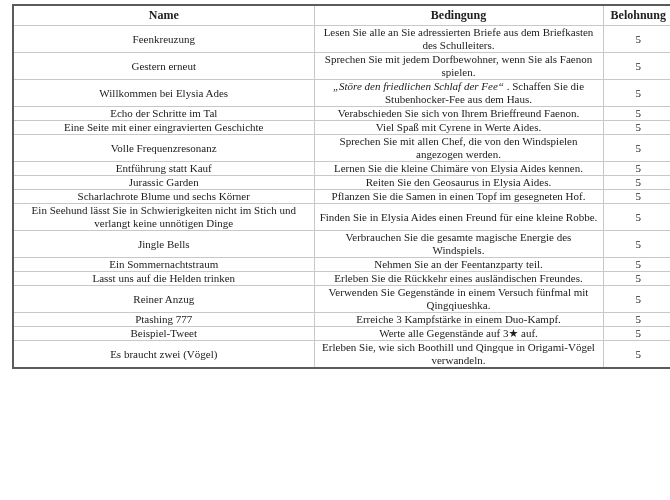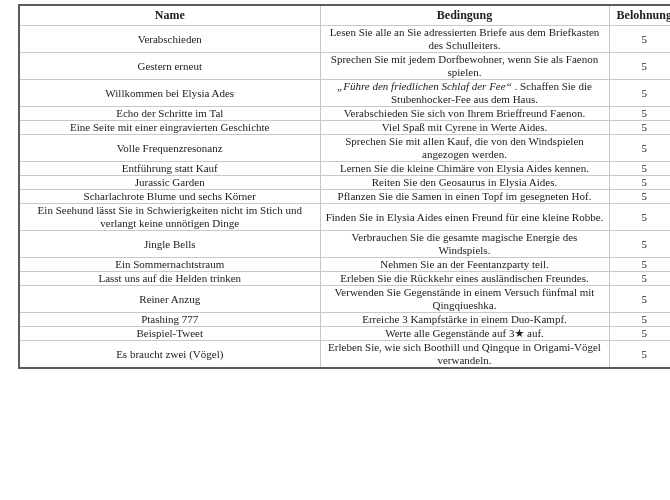--- a/index.html
+++ b/index.html
@@ -4,21 +4,21 @@
 <style>
   html, body {
     margin: 0;
     padding: 0;
     background: #ffffff;
   }
   .page {
     width: 670px;
     height: 500px;
     box-sizing: border-box;
-    padding: 4px 18px;
+    padding: 4px 12px;
     background: #ffffff;
   }
   table.quest-table {
     border-collapse: collapse;
     table-layout: fixed;
     width: 663px;
     border: 2px solid #5b5b5b;
     font-family: "Liberation Serif", "DejaVu Serif", serif;
     font-size: 11px;
     color: #202122;
@@ -57,47 +57,47 @@
     </colgroup>
     <thead>
       <tr>
         <th>Name</th>
         <th>Bedingung</th>
         <th>Belohnung</th>
       </tr>
     </thead>
     <tbody>
         <tr>
-          <td>Verabschieden</td>
+          <td>Feenkreuzung</td>
           <td>Lesen Sie alle an Sie adressierten Briefe aus dem Briefkasten des Schulleiters.</td>
           <td>5</td>
         </tr>
         <tr>
           <td>Gestern erneut</td>
           <td>Sprechen Sie mit jedem Dorfbewohner, wenn Sie als Faenon spielen.</td>
           <td>5</td>
         </tr>
         <tr>
           <td>Willkommen bei Elysia Ades</td>
-          <td><span class="italic">„Führe den friedlichen Schlaf der Fee“</span><span> . Schaffen Sie die Stubenhocker-Fee aus dem Haus.</span></td>
+          <td><span class="italic">„Störe den friedlichen Schlaf der Fee“</span><span> . Schaffen Sie die Stubenhocker-Fee aus dem Haus.</span></td>
           <td>5</td>
         </tr>
         <tr>
           <td>Echo der Schritte im Tal</td>
           <td>Verabschieden Sie sich von Ihrem Brieffreund Faenon.</td>
           <td>5</td>
         </tr>
         <tr>
           <td>Eine Seite mit einer eingravierten Geschichte</td>
           <td>Viel Spaß mit Cyrene in Werte Aides.</td>
           <td>5</td>
         </tr>
         <tr>
           <td>Volle Frequenzresonanz</td>
-          <td>Sprechen Sie mit allen Kauf, die von den Windspielen angezogen werden.</td>
+          <td>Sprechen Sie mit allen Chef, die von den Windspielen angezogen werden.</td>
           <td>5</td>
         </tr>
         <tr>
           <td>Entführung statt Kauf</td>
           <td>Lernen Sie die kleine Chimäre von Elysia Aides kennen.</td>
           <td>5</td>
         </tr>
         <tr>
           <td>Jurassic Garden</td>
           <td>Reiten Sie den Geosaurus in Elysia Aides.</td>

